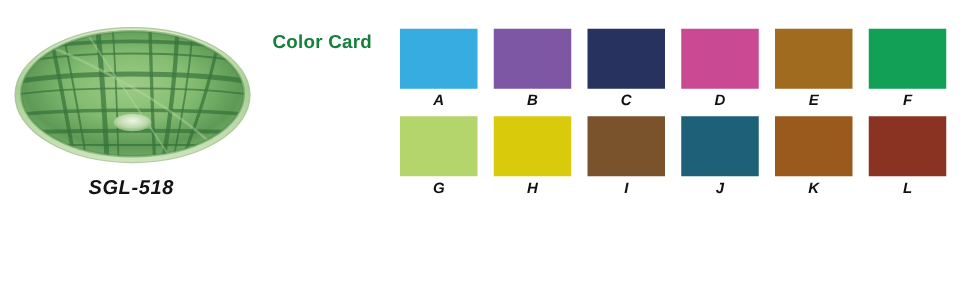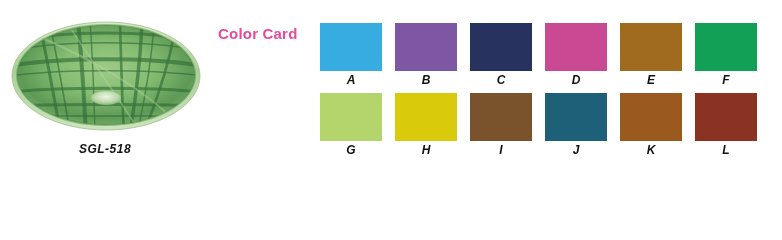--- a/index.html
+++ b/index.html
@@ -34,21 +34,21 @@
 
   #sink-caption {
     position: absolute;
     left: 0;
     top: 142px;
     width: 210px;
     text-align: center;
     font-family: "Liberation Sans", sans-serif;
     font-weight: bold;
     font-style: italic;
-    font-size: 12px;
+    font-size: 16px;
     letter-spacing: 0.5px;
     color: #141414;
   }
 
   
   #colorcard-panel {
     position: absolute;
     left: 210px;
     top: 0;
     width: 572px;
@@ -56,21 +56,21 @@
   }
 
   #colorcard-title {
     position: absolute;
     left: 8px;
     top: 25px;
     font-family: "Liberation Sans", sans-serif;
     font-weight: bold;
     font-size: 15px;
     letter-spacing: 0.2px;
-    color: #ec4899;
+    color: #15803d;
     white-space: nowrap;
   }
 
   #swatch-grid {
     position: absolute;
     left: 110px;
     top: 23px;
     width: 452px;
   }
 

